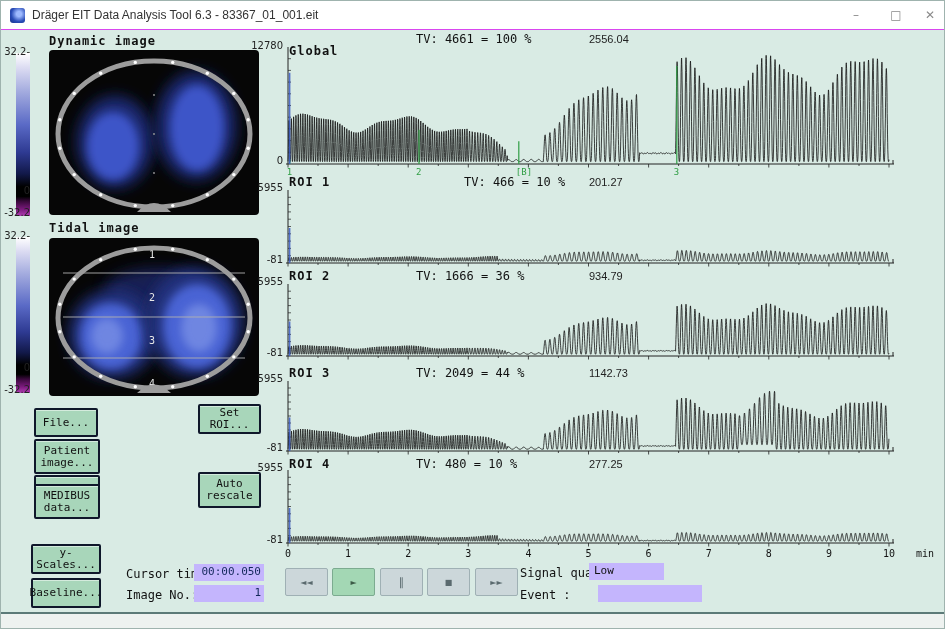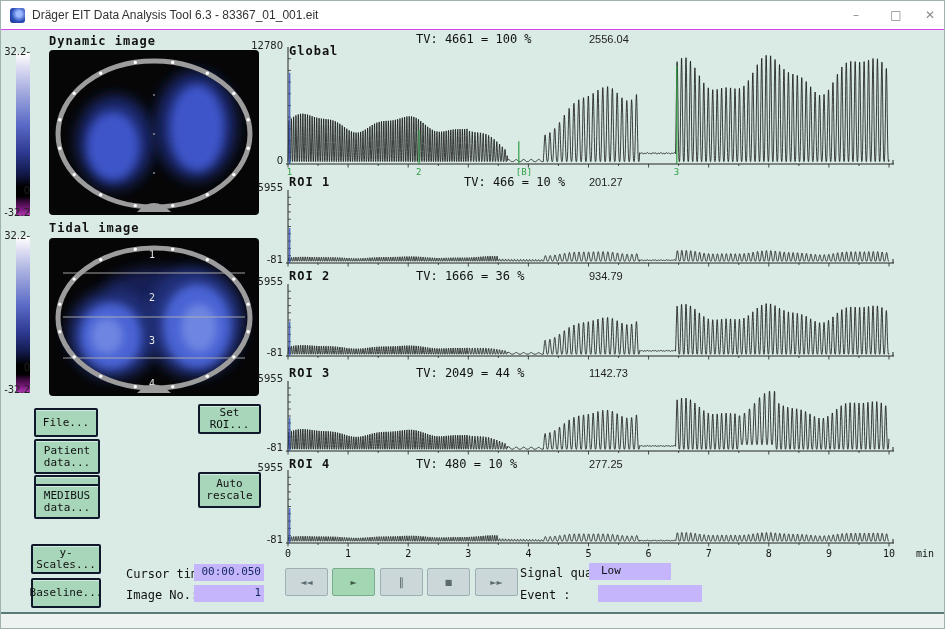--- a/index.html
+++ b/index.html
@@ -368,21 +368,21 @@
       <text x="424.7" y="87" fill="#111" font-size="10" text-anchor="middle" font-family="DejaVu Sans Mono,monospace">7</text>
       <text x="484.8" y="87" fill="#111" font-size="10" text-anchor="middle" font-family="DejaVu Sans Mono,monospace">8</text>
       <text x="544.9" y="87" fill="#111" font-size="10" text-anchor="middle" font-family="DejaVu Sans Mono,monospace">9</text>
       <text x="605.0" y="87" fill="#111" font-size="10" text-anchor="middle" font-family="DejaVu Sans Mono,monospace">10</text>
       <text x="632" y="87" fill="#111" font-size="10" font-family="DejaVu Sans Mono,monospace">min</text>
       <rect x="4.8" y="38.0" width="1.6" height="35.0" fill="#3a5bc7" opacity="0.85"></rect>
     </svg>
 
   <div class="btn" style="left:33px;top:407px;width:60px;height:25px;">File...</div>
   <div class="btn" style="left:33px;top:438px;width:62px;height:31px;">Patient
-data...</div>
+image...</div>
   <div class="btn" style="left:33px;top:474px;width:62px;height:28px;">Display...</div>
   <div class="btn" style="left:33px;top:483px;width:62px;height:31px;">MEDIBUS
 data...</div>
   <div class="btn" style="left:30px;top:543px;width:66px;height:26px;">y-Scales...</div>
   <div class="btn" style="left:30px;top:577px;width:66px;height:26px;">Baseline...</div>
   <div class="btn" style="left:197px;top:403px;width:59px;height:26px;">Set ROI...</div>
   <div class="btn" style="left:197px;top:471px;width:59px;height:32px;">Auto
 rescale</div>
 
   <div class="lbl" style="left:125px;top:566px;">Cursor time</div>
@@ -400,18 +400,18 @@
       <span style="font-size:11px;">∥</span>
     </div>
   <div class="tbtn" style="left:426px;top:567px;">
       <span>■</span>
     </div>
   <div class="tbtn" style="left:474px;top:567px;">
       <span>►►</span>
     </div>
 
   <div class="lbl" style="left:519px;top:565px;">Signal qual:</div>
-  <div class="field" style="left:588px;top:562px;width:70px;height:17px;padding-left:12px;color:#111;">Low</div>
+  <div class="field" style="left:588px;top:562px;width:70px;height:17px;padding-left:5px;color:#111;">Low</div>
   <div class="lbl" style="left:519px;top:587px;">Event :</div>
   <div class="field" style="left:597px;top:584px;width:104px;height:17px;"></div>
 
   <div class="footer"></div>
 </div>
 
 </body></html>

